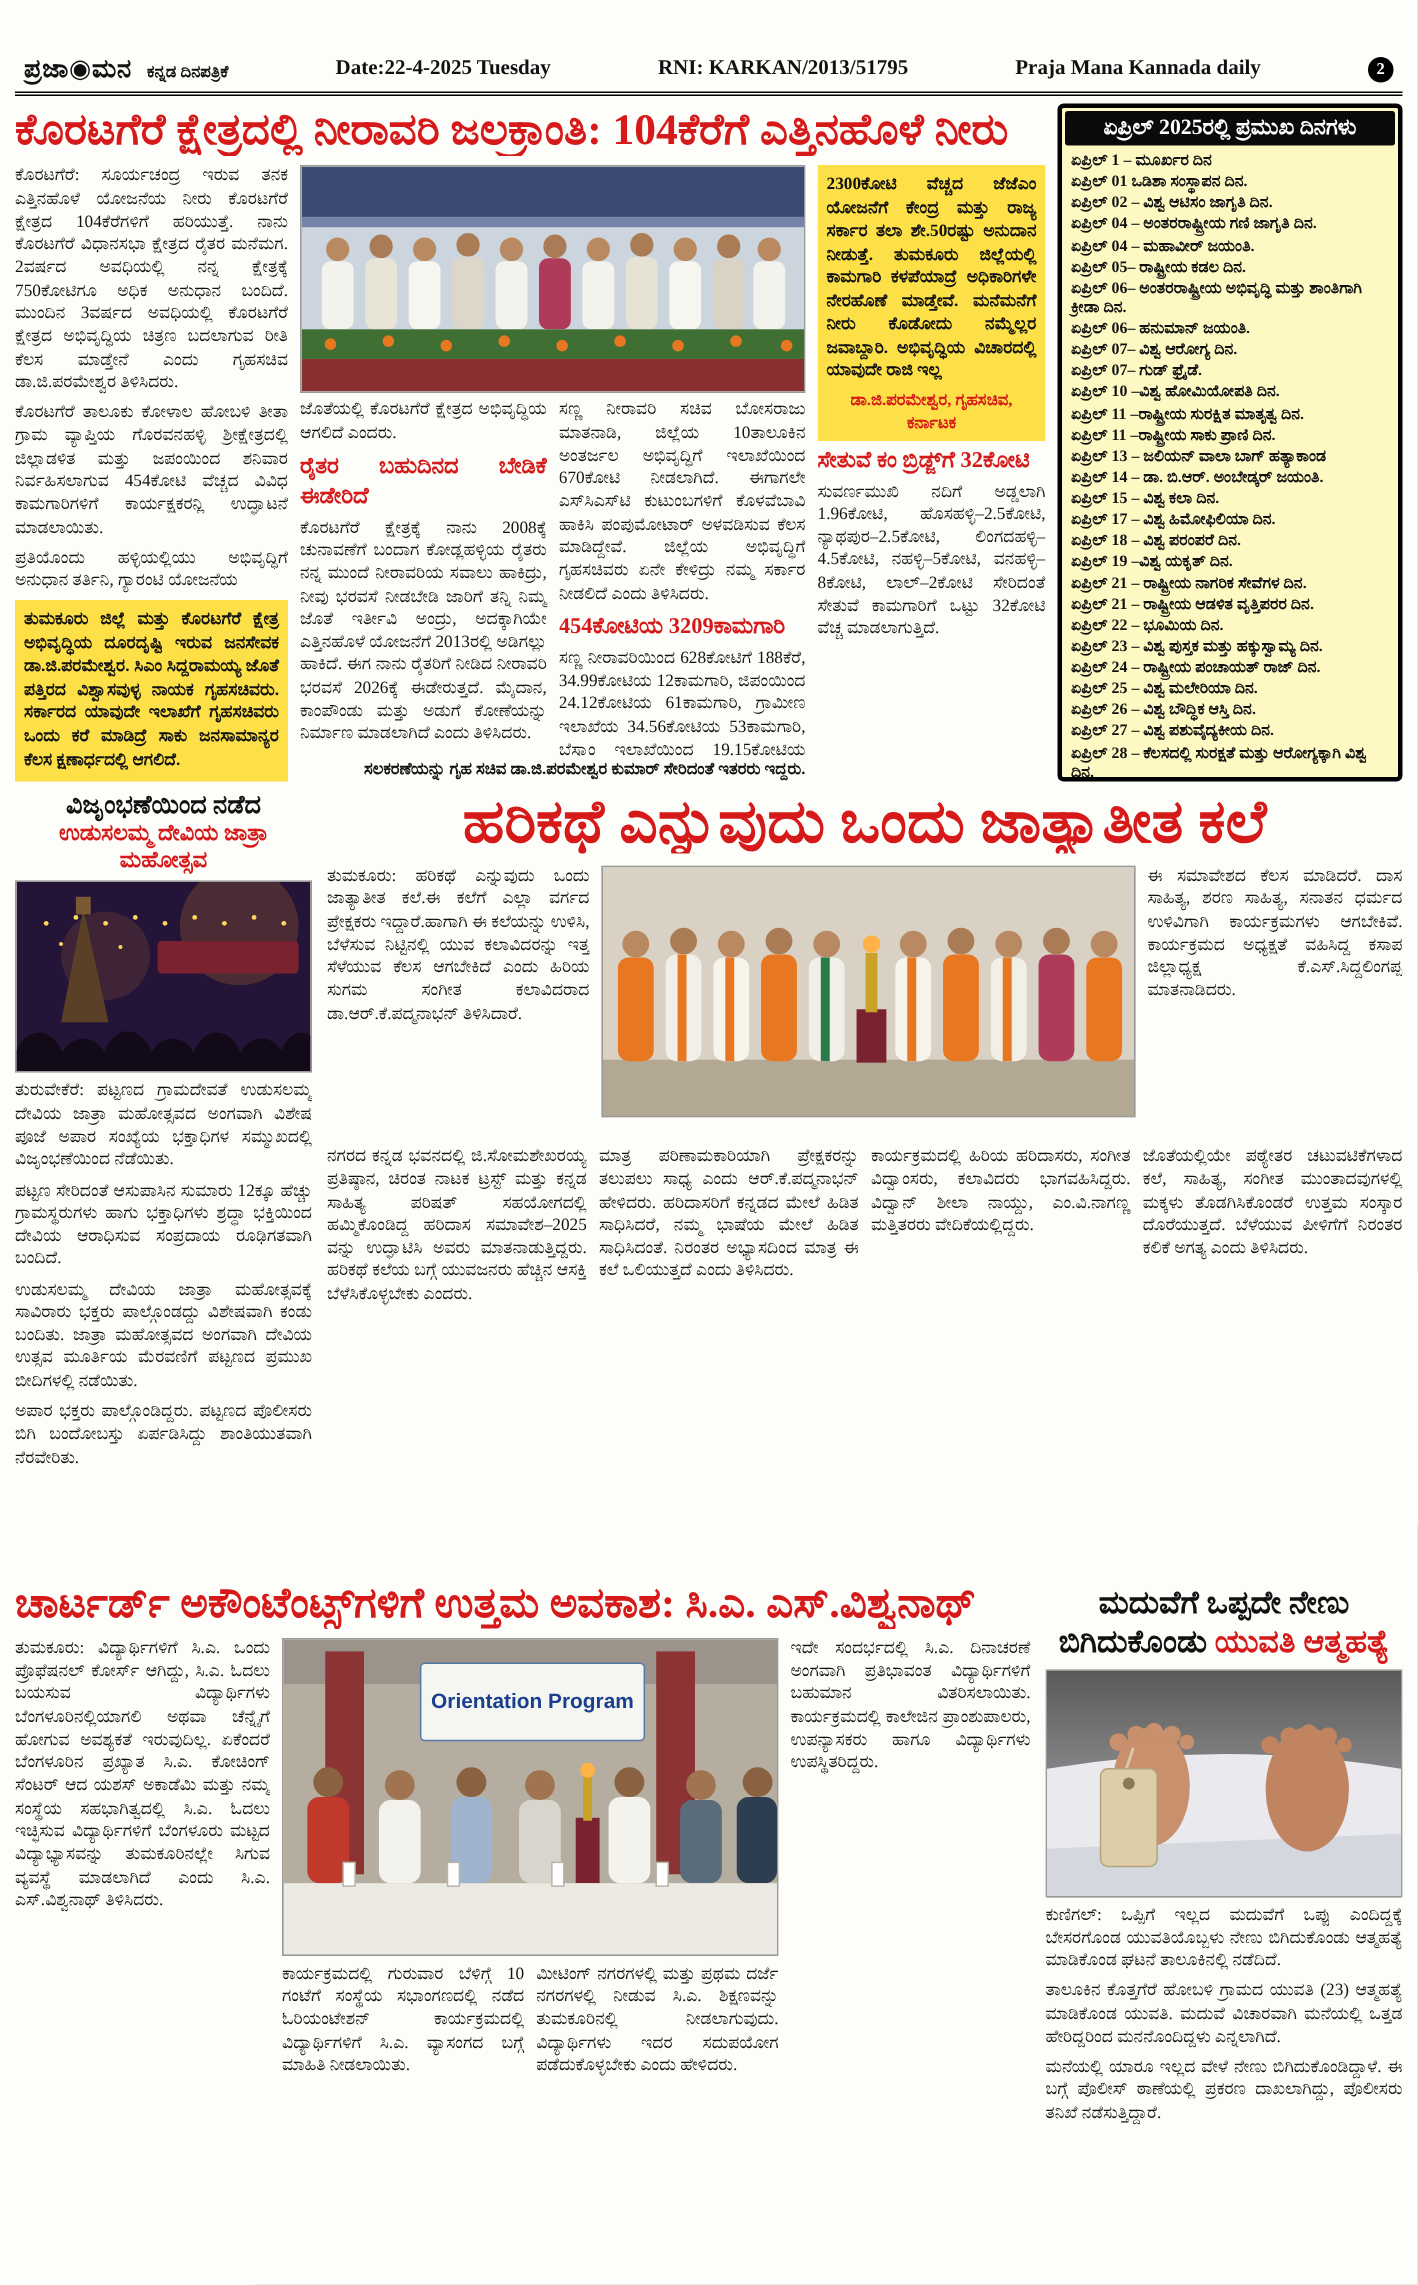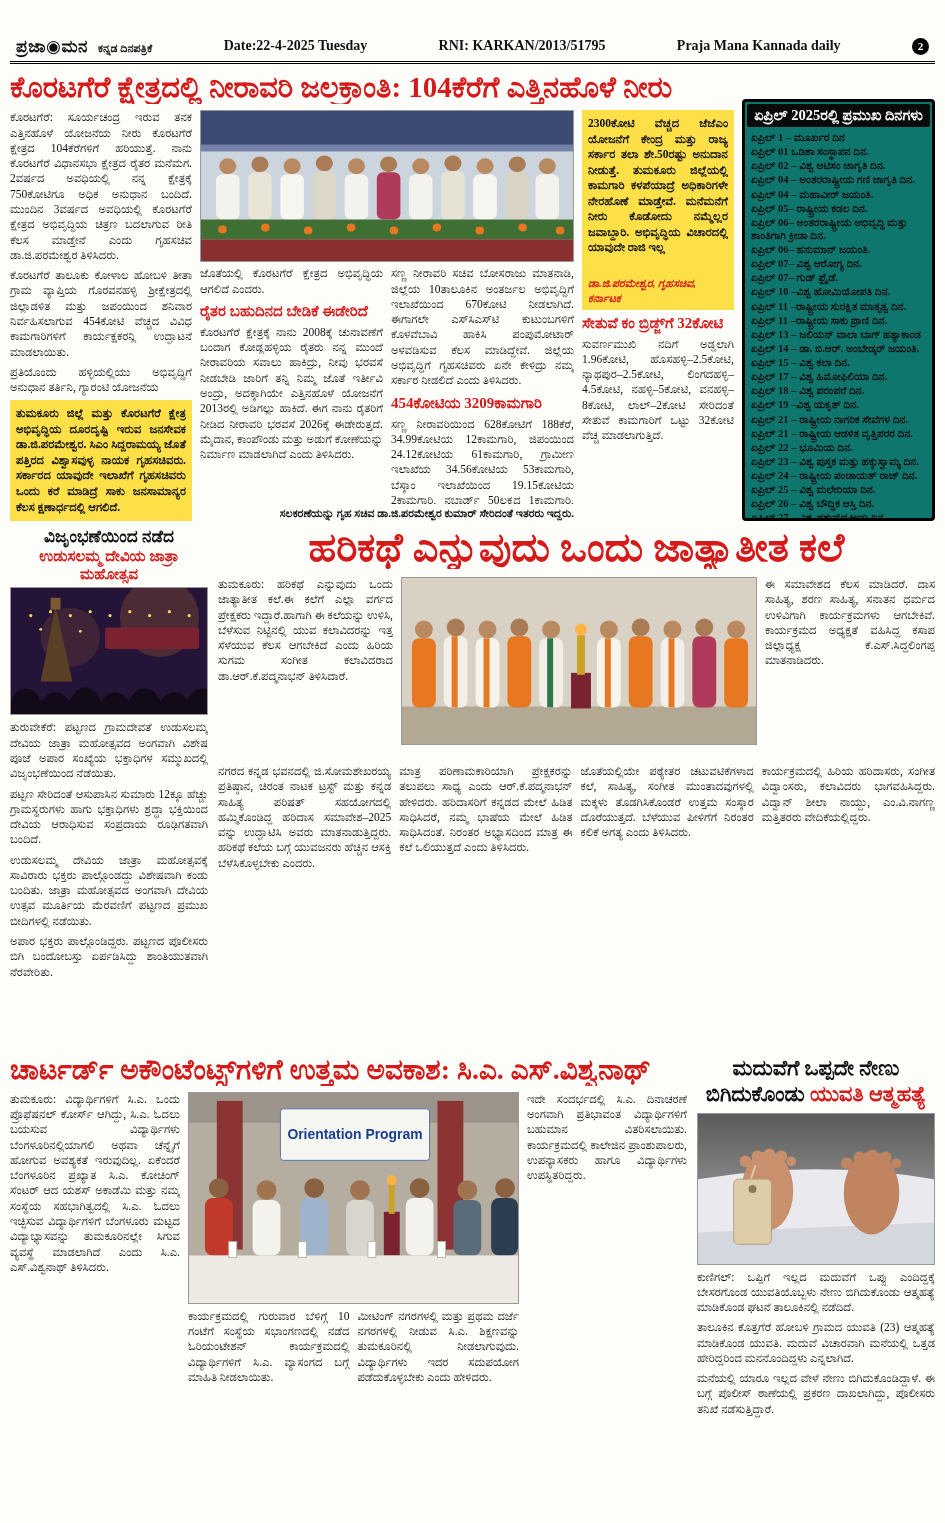--- a/index.html
+++ b/index.html
@@ -36,25 +36,25 @@
   .lead-c1 { width:182px; }
   .lead-mid { flex:1; display:flex; flex-direction:column; overflow:hidden; }
   .lead-photo { height:152px; }
   .lead-midcols { flex:1; display:flex; gap:8px; margin-top:4px; overflow:hidden; }
   .lead-midcols .col { flex:1; }
   .lead-c4 { width:152px; }
   .quote-pink { background:#fde047; padding:6px 6px 4px; font-weight:bold; font-size:11.5px;
                 line-height:1.35; text-align:justify; margin:4px 0; }
   .quote-yellow { background:#fde047; padding:6px 6px 4px; font-weight:bold; font-size:11.5px;
                   line-height:1.35; text-align:justify; margin-bottom:4px; }
-  .quote-attr { color:#d61a1a; font-weight:bold; font-size:11px; margin-top:20px; text-align:left;font-style:italic; }
-
-  
-  .april-box { width:193px; border:3px solid #000; border-radius:4px; padding:2px; overflow:hidden;
-               background:#0f766e;margin-top:30px; }
+  .quote-attr { color:#d61a1a; font-weight:bold; font-size:11px; margin-top:4px; text-align:center; }
+
+  
+  .april-box { width:230px; border:3px solid #000; border-radius:4px; padding:2px; overflow:hidden;
+               background:#fef9c3; }
   .april-head { background:#0a0a0a; color:#fff; font-weight:bold; font-size:14.5px;
                 text-align:center; padding:3px 2px; border-radius:2px; }
   .april-list { list-style:none; padding:4px 2px 0 4px; }
   .april-list li { font-size:10.6px; line-height:1.24; font-weight:bold; margin-bottom:1px; }
 
   
   .mid-section { display:flex; gap:10px; height:520px; margin-top:6px; }
   .udusal { width:198px; overflow:hidden; }
   .udusal-h1 { font-size:17px; font-weight:bold; text-align:center; line-height:1.2; }
   .udusal-h2 { font-size:15px; font-weight:bold; text-align:center; color:#d61a1a; line-height:1.2; margin-bottom:4px; }
@@ -318,24 +318,24 @@
         </div>
       </div>
       <div class="hk-bottom">
         <div class="col bodytxt">
           <p class="body">ನಗರದ ಕನ್ನಡ ಭವನದಲ್ಲಿ ಜಿ.ಸೋಮಶೇಖರಯ್ಯ ಪ್ರತಿಷ್ಠಾನ, ಚಿರಂತ ನಾಟಕ ಟ್ರಸ್ಟ್ ಮತ್ತು ಕನ್ನಡ ಸಾಹಿತ್ಯ ಪರಿಷತ್ ಸಹಯೋಗದಲ್ಲಿ ಹಮ್ಮಿಕೊಂಡಿದ್ದ ಹರಿದಾಸ ಸಮಾವೇಶ–2025 ವನ್ನು ಉದ್ಘಾಟಿಸಿ ಅವರು ಮಾತನಾಡುತ್ತಿದ್ದರು. ಹರಿಕಥೆ ಕಲೆಯ ಬಗ್ಗೆ ಯುವಜನರು ಹೆಚ್ಚಿನ ಆಸಕ್ತಿ ಬೆಳೆಸಿಕೊಳ್ಳಬೇಕು ಎಂದರು.</p>
         </div>
         <div class="col bodytxt">
           <p class="body">ಮಾತ್ರ ಪರಿಣಾಮಕಾರಿಯಾಗಿ ಪ್ರೇಕ್ಷಕರನ್ನು ತಲುಪಲು ಸಾಧ್ಯ ಎಂದು ಆರ್.ಕೆ.ಪದ್ಮನಾಭನ್ ಹೇಳಿದರು. ಹರಿದಾಸರಿಗೆ ಕನ್ನಡದ ಮೇಲೆ ಹಿಡಿತ ಸಾಧಿಸಿದರೆ, ನಮ್ಮ ಭಾಷೆಯ ಮೇಲೆ ಹಿಡಿತ ಸಾಧಿಸಿದಂತೆ. ನಿರಂತರ ಅಭ್ಯಾಸದಿಂದ ಮಾತ್ರ ಈ ಕಲೆ ಒಲಿಯುತ್ತದೆ ಎಂದು ತಿಳಿಸಿದರು.</p>
         </div>
         <div class="col bodytxt">
+          <p class="body">ಕಾರ್ಯಕ್ರಮದಲ್ಲಿ ಹಿರಿಯ ಹರಿದಾಸರು, ಸಂಗೀತ ವಿದ್ವಾಂಸರು, ಕಲಾವಿದರು ಭಾಗವಹಿಸಿದ್ದರು. ವಿದ್ವಾನ್ ಶೀಲಾ ನಾಯ್ದು, ಎಂ.ವಿ.ನಾಗಣ್ಣ ಮತ್ತಿತರರು ವೇದಿಕೆಯಲ್ಲಿದ್ದರು.</p>
+        </div>
+        <div class="col bodytxt">
           <p class="body">ಜೊತೆಯಲ್ಲಿಯೇ ಪಠ್ಯೇತರ ಚಟುವಟಿಕೆಗಳಾದ ಕಲೆ, ಸಾಹಿತ್ಯ, ಸಂಗೀತ ಮುಂತಾದವುಗಳಲ್ಲಿ ಮಕ್ಕಳು ತೊಡಗಿಸಿಕೊಂಡರೆ ಉತ್ತಮ ಸಂಸ್ಕಾರ ದೊರೆಯುತ್ತದೆ. ಬೆಳೆಯುವ ಪೀಳಿಗೆಗೆ ನಿರಂತರ ಕಲಿಕೆ ಅಗತ್ಯ ಎಂದು ತಿಳಿಸಿದರು.</p>
-        </div>
-        <div class="col bodytxt">
-          <p class="body">ಕಾರ್ಯಕ್ರಮದಲ್ಲಿ ಹಿರಿಯ ಹರಿದಾಸರು, ಸಂಗೀತ ವಿದ್ವಾಂಸರು, ಕಲಾವಿದರು ಭಾಗವಹಿಸಿದ್ದರು. ವಿದ್ವಾನ್ ಶೀಲಾ ನಾಯ್ದು, ಎಂ.ವಿ.ನಾಗಣ್ಣ ಮತ್ತಿತರರು ವೇದಿಕೆಯಲ್ಲಿದ್ದರು.</p>
         </div>
       </div>
     </div>
   </div>
 
   <div class="bot-section">
 
     <div class="ca">
       <div class="ca-headline">ಚಾರ್ಟರ್ಡ್ ಅಕೌಂಟೆಂಟ್ಸ್‌ಗಳಿಗೆ ಉತ್ತಮ ಅವಕಾಶ: ಸಿ.ಎ. ಎಸ್.ವಿಶ್ವನಾಥ್</div>
       <div class="ca-body">

